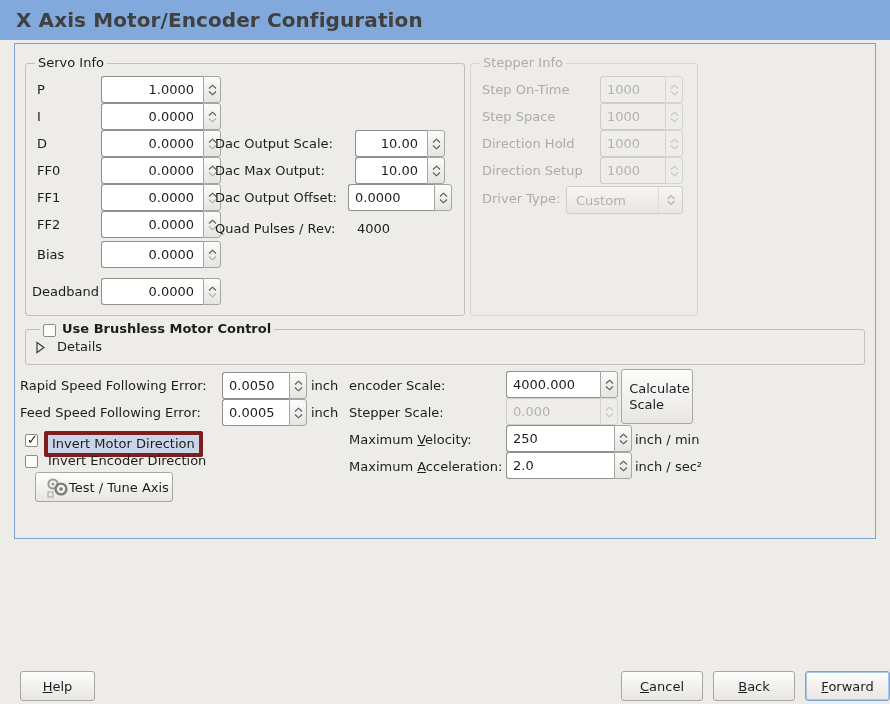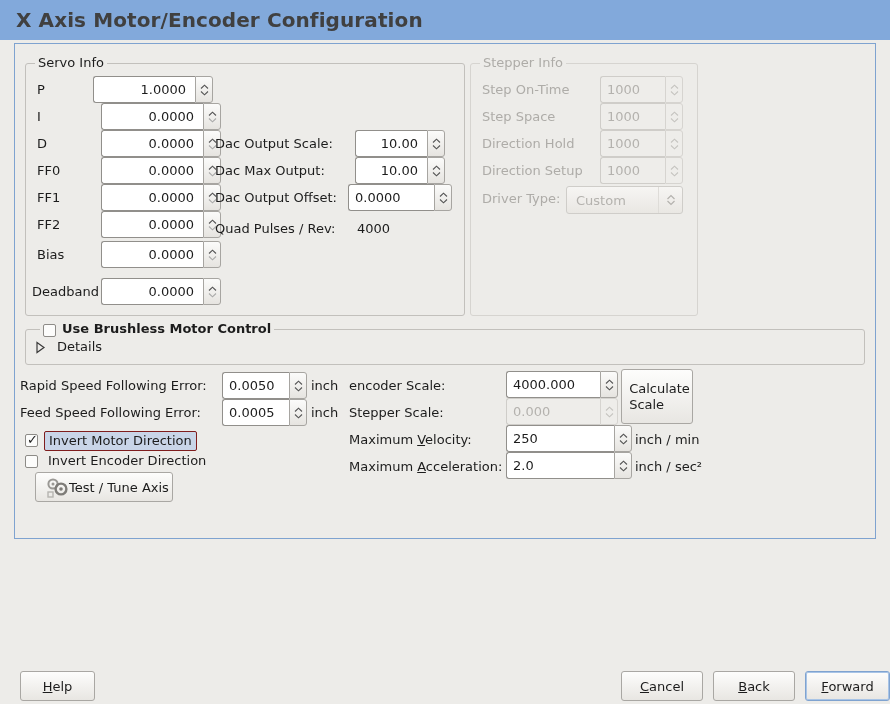--- a/index.html
+++ b/index.html
@@ -156,21 +156,21 @@
   }
   .cbx .tick {
     position: absolute; left: 1px; top: -2px;
     font-size: 13px; line-height: 13px; color: #1c1c1c;
   }
 
   
   .focuslbl {
     position: absolute;
     background: #c9d5e8;
-    border: 1px solid #7f1d1d;
+    border: 4px solid #7f1d1d;
     border-radius: 2px;
     padding: 1px 4px;
     font-size: 13px;
     line-height: 16px;
     white-space: nowrap;
   }
 
   
   .tri { position: absolute; width: 11px; height: 13px; }
 
@@ -195,21 +195,21 @@
 
   <div class="lbl" style="left:22px; top:38px;">P</div>
   <div class="lbl" style="left:22px; top:65px;">I</div>
   <div class="lbl" style="left:22px; top:92px;">D</div>
   <div class="lbl" style="left:22px; top:119px;">FF0</div>
   <div class="lbl" style="left:22px; top:146px;">FF1</div>
   <div class="lbl" style="left:22px; top:173px;">FF2</div>
   <div class="lbl" style="left:22px; top:203px;">Bias</div>
   <div class="lbl" style="left:17px; top:240px;">Deadband</div>
 
-  <div class="spin" style="left:78px; top:32px; width:120px;">
+  <div class="spin" style="left:86px; top:32px; width:120px;">
     <div class="fld right">1.0000</div>
     <div class="btns">
       <span class="ar">
           <svg width="9" height="6" viewBox="0 0 9 6">
             <path d="M1 4.5 L4.5 1.2 L8 4.5" fill="none" stroke="#555" stroke-width="1.1"></path>
           </svg>
         </span>
       <span class="ar">
           <svg width="9" height="6" viewBox="0 0 9 6">
             <path d="M1 1.5 L4.5 4.8 L8 1.5" fill="none" stroke="#555" stroke-width="1.1"></path>

